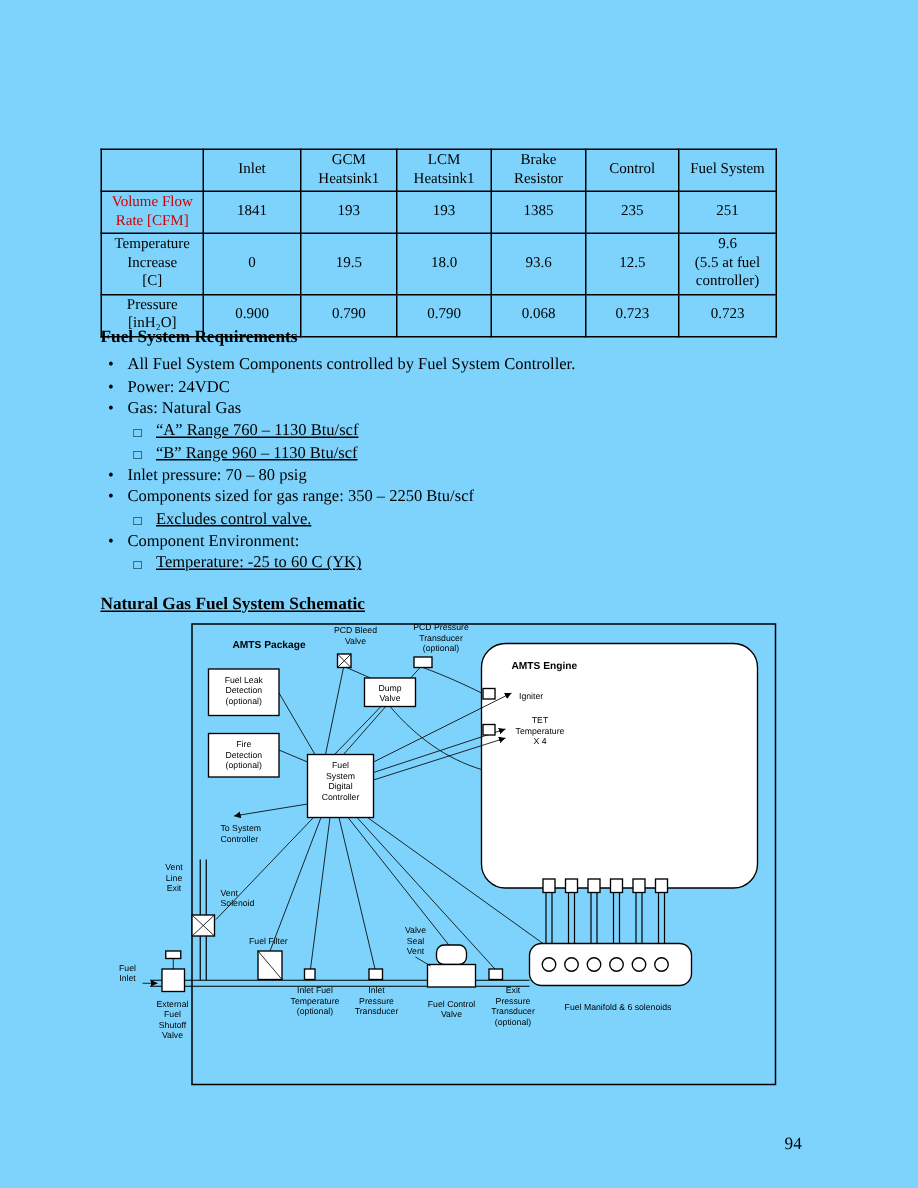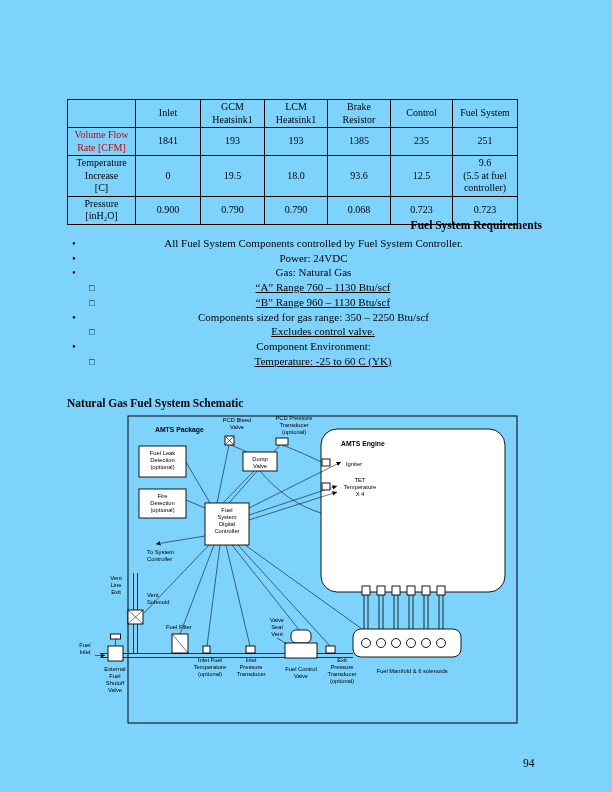--- a/index.html
+++ b/index.html
@@ -15,28 +15,28 @@
   th, td { border:1px solid #000; padding:1px 3px; text-align:center; vertical-align:middle; white-space:pre-line; font-weight:normal; }
   thead tr { height:25px; }
   tbody tr:nth-child(1) { height:27px; }
   tbody tr:nth-child(2) { height:40px; }
   tbody tr:nth-child(3) { height:26px; }
   td.rowlabel { text-align:center; }
   td.rowlabel.red { text-align:center; color:#CC0000; }
 
   
   .requirements { position:absolute; left:67px; top:219px; width:475px; }
-  .sec-heading { font-weight:bold; font-size:11.5px; margin:0 0 5px 0;text-align:right; }
-  .req-item { position:relative; font-size:11px; line-height:14.7px;text-align:center; }
+  .sec-heading { font-weight:bold; font-size:11.5px; margin:0 0 5px 0; }
+  .req-item { position:relative; font-size:11px; line-height:14.7px; }
   .req-item.lvl1 { padding-left:18px; }
   .req-item.lvl1::before { content:"\2022"; position:absolute; left:5px; }
   .req-item.lvl2 { padding-left:37px;text-decoration:underline; }
   .req-item.lvl2::before { content:"\25A1"; position:absolute; left:22px; font-size:9px; top:1px; }
 
-  .schematic-heading { position:absolute; left:67px; top:397px; }
+  .schematic-heading { position:absolute; left:67px; top:397px;text-decoration:underline; }
 
   
   .schematic-svg { position:absolute; left:70px; top:410px; width:450px; height:320px; }
   .schematic-svg text { font-family:"Liberation Sans", sans-serif; font-size:5.8px; fill:#000; }
   .schematic-svg text.sb { font-size:6.8px; font-weight:bold; }
   .ln { fill:none; stroke:#000; stroke-width:1; }
   .box { fill:#fff; stroke:#000; stroke-width:0.9; }
   .pipe { stroke:#000; stroke-width:0.8; fill:none; }
   .thin { stroke:#000; stroke-width:0.55; fill:none; }
 
@@ -107,20 +107,21 @@
     </table>
   </div>
 
   <div class="requirements">
     <div class="sec-heading">Fuel System Requirements</div>
     <div class="req-item lvl1">All Fuel System Components controlled by Fuel System Controller.</div>
     <div class="req-item lvl1">Power:  24VDC</div>
     <div class="req-item lvl1">Gas:  Natural Gas</div>
     <div class="req-item lvl2">“A” Range  760 – 1130 Btu/scf</div>
     <div class="req-item lvl2">“B” Range  960 – 1130 Btu/scf</div>
+    <div class="req-item lvl1">Inlet pressure: 70 – 80 psig</div>
     <div class="req-item lvl1">Components sized for gas range: 350 – 2250 Btu/scf</div>
     <div class="req-item lvl2">Excludes control valve.</div>
     <div class="req-item lvl1">Component Environment:</div>
     <div class="req-item lvl2">Temperature: -25 to 60 C (YK)</div>
   </div>
 
   <div class="sec-heading schematic-heading">Natural Gas Fuel System Schematic</div>
 
   <svg class="schematic-svg" viewBox="0 0 450 320">
     <defs>

